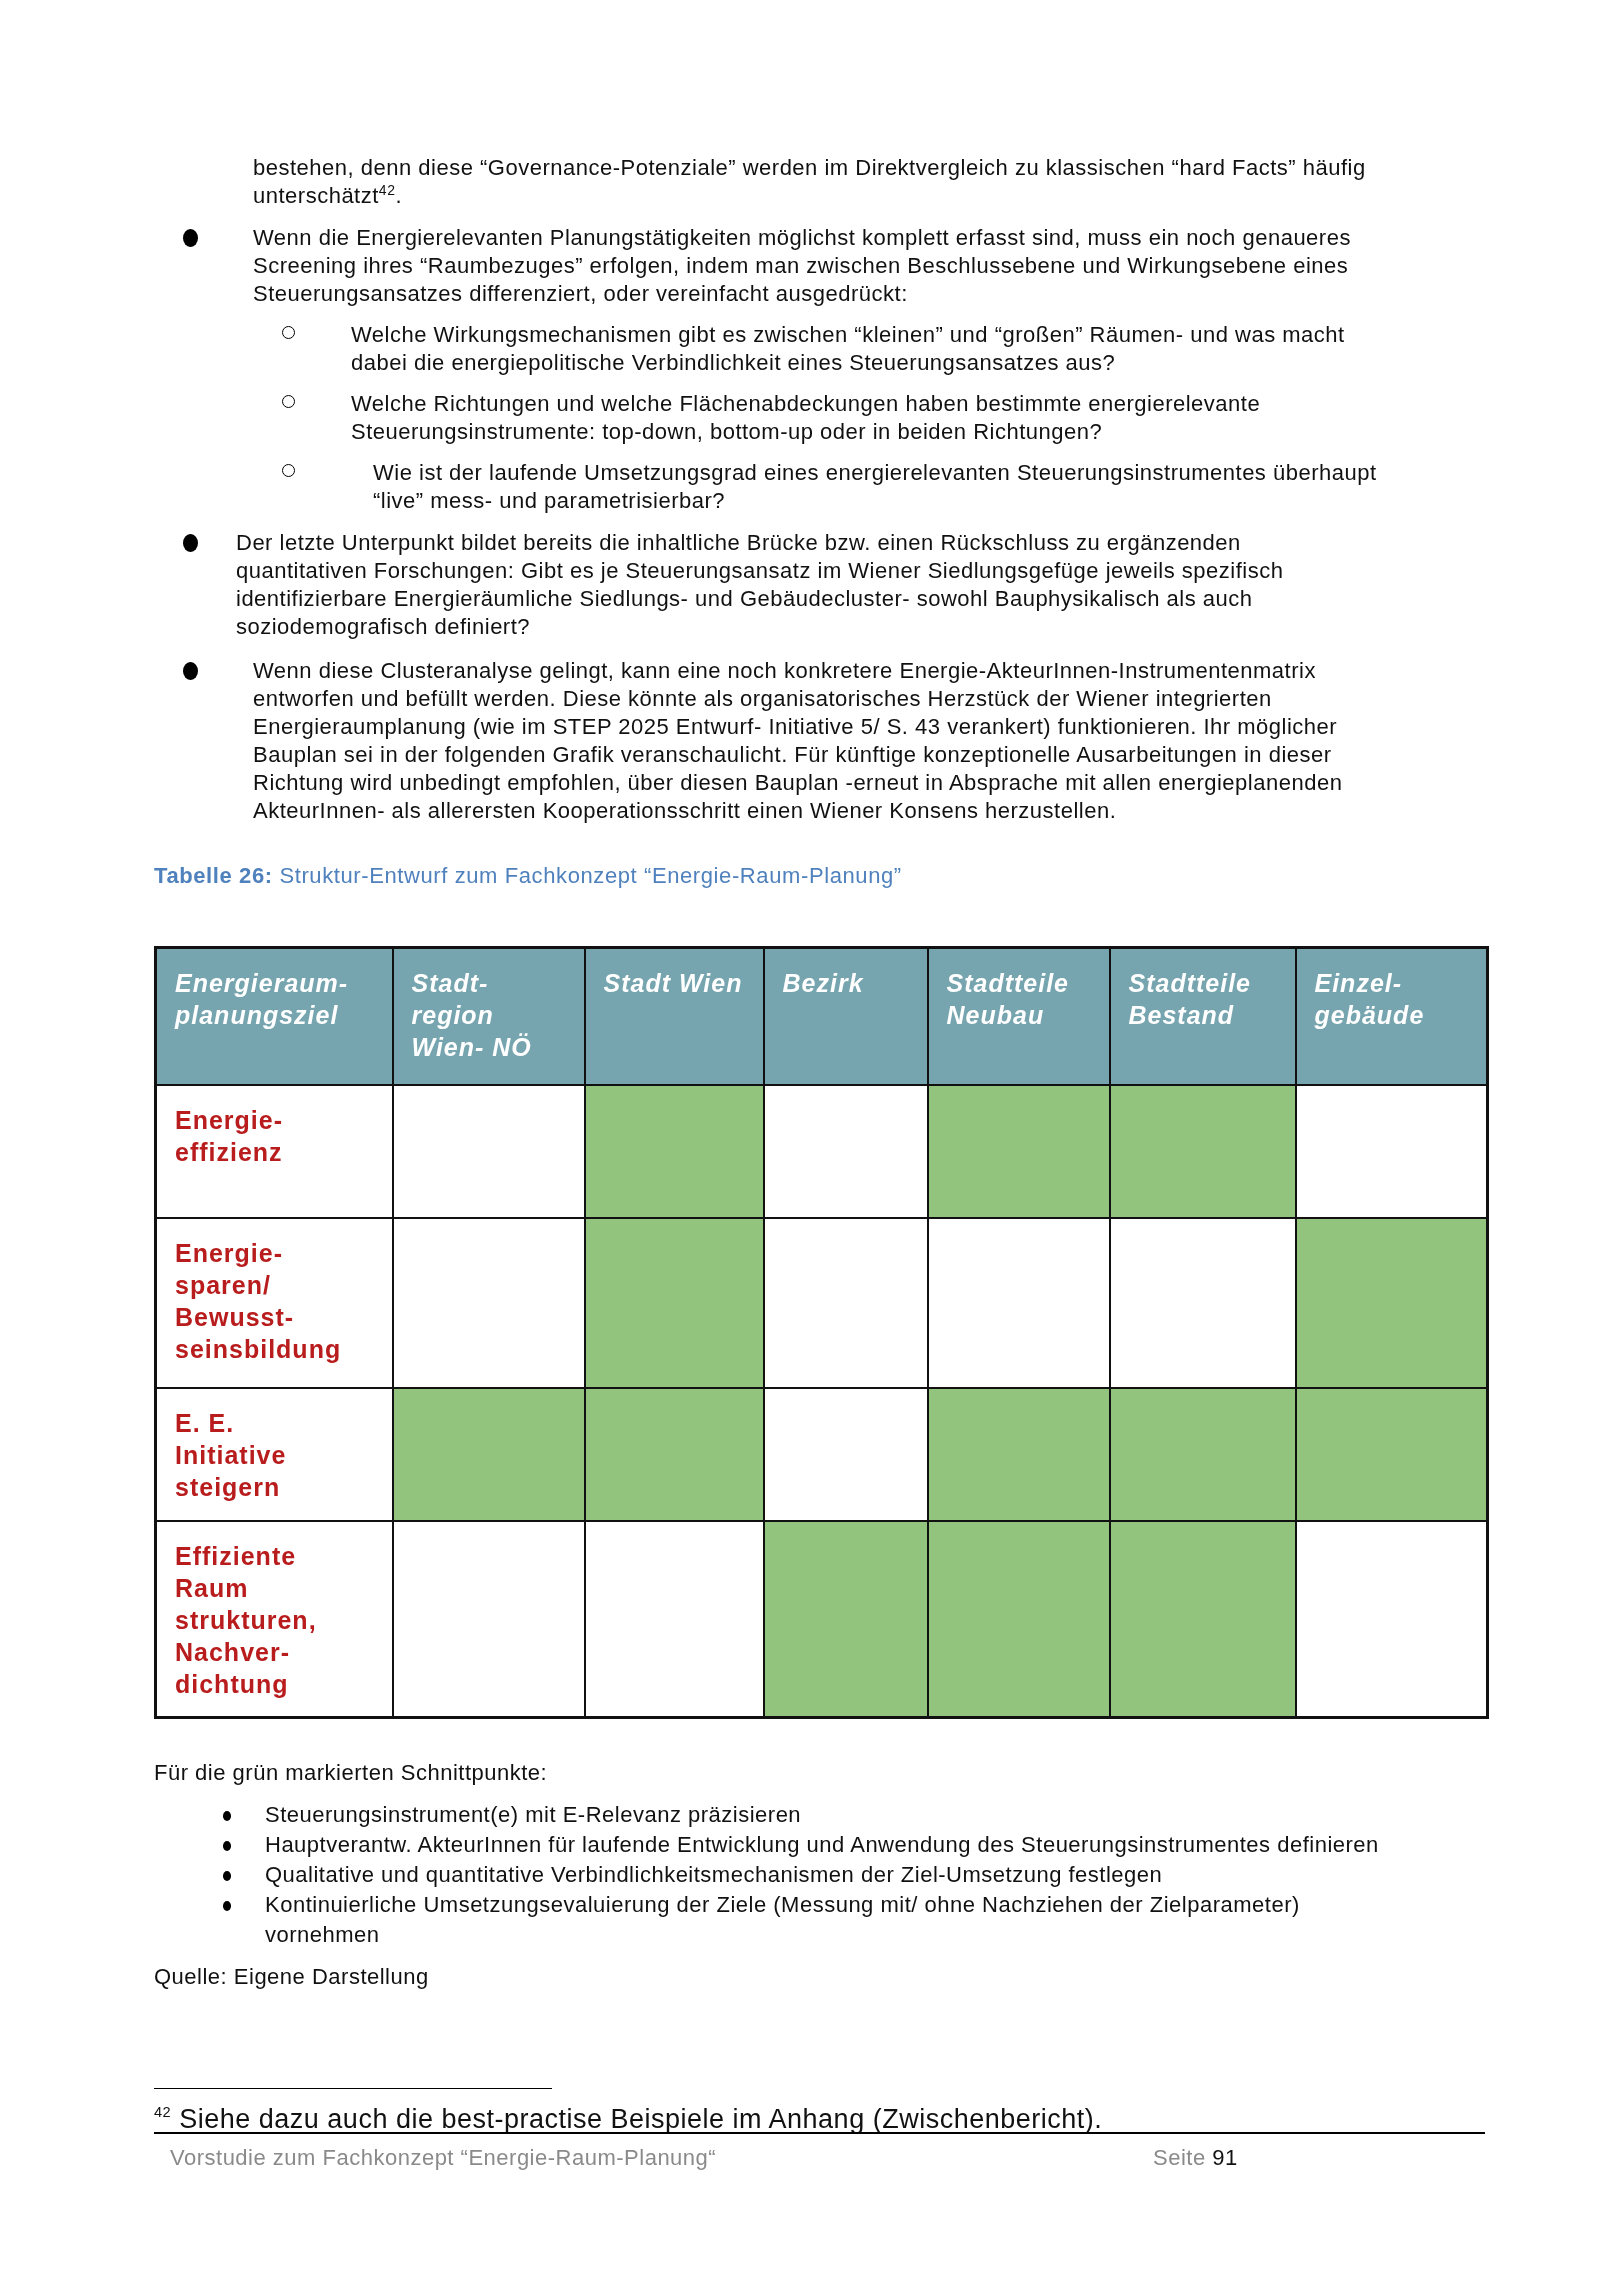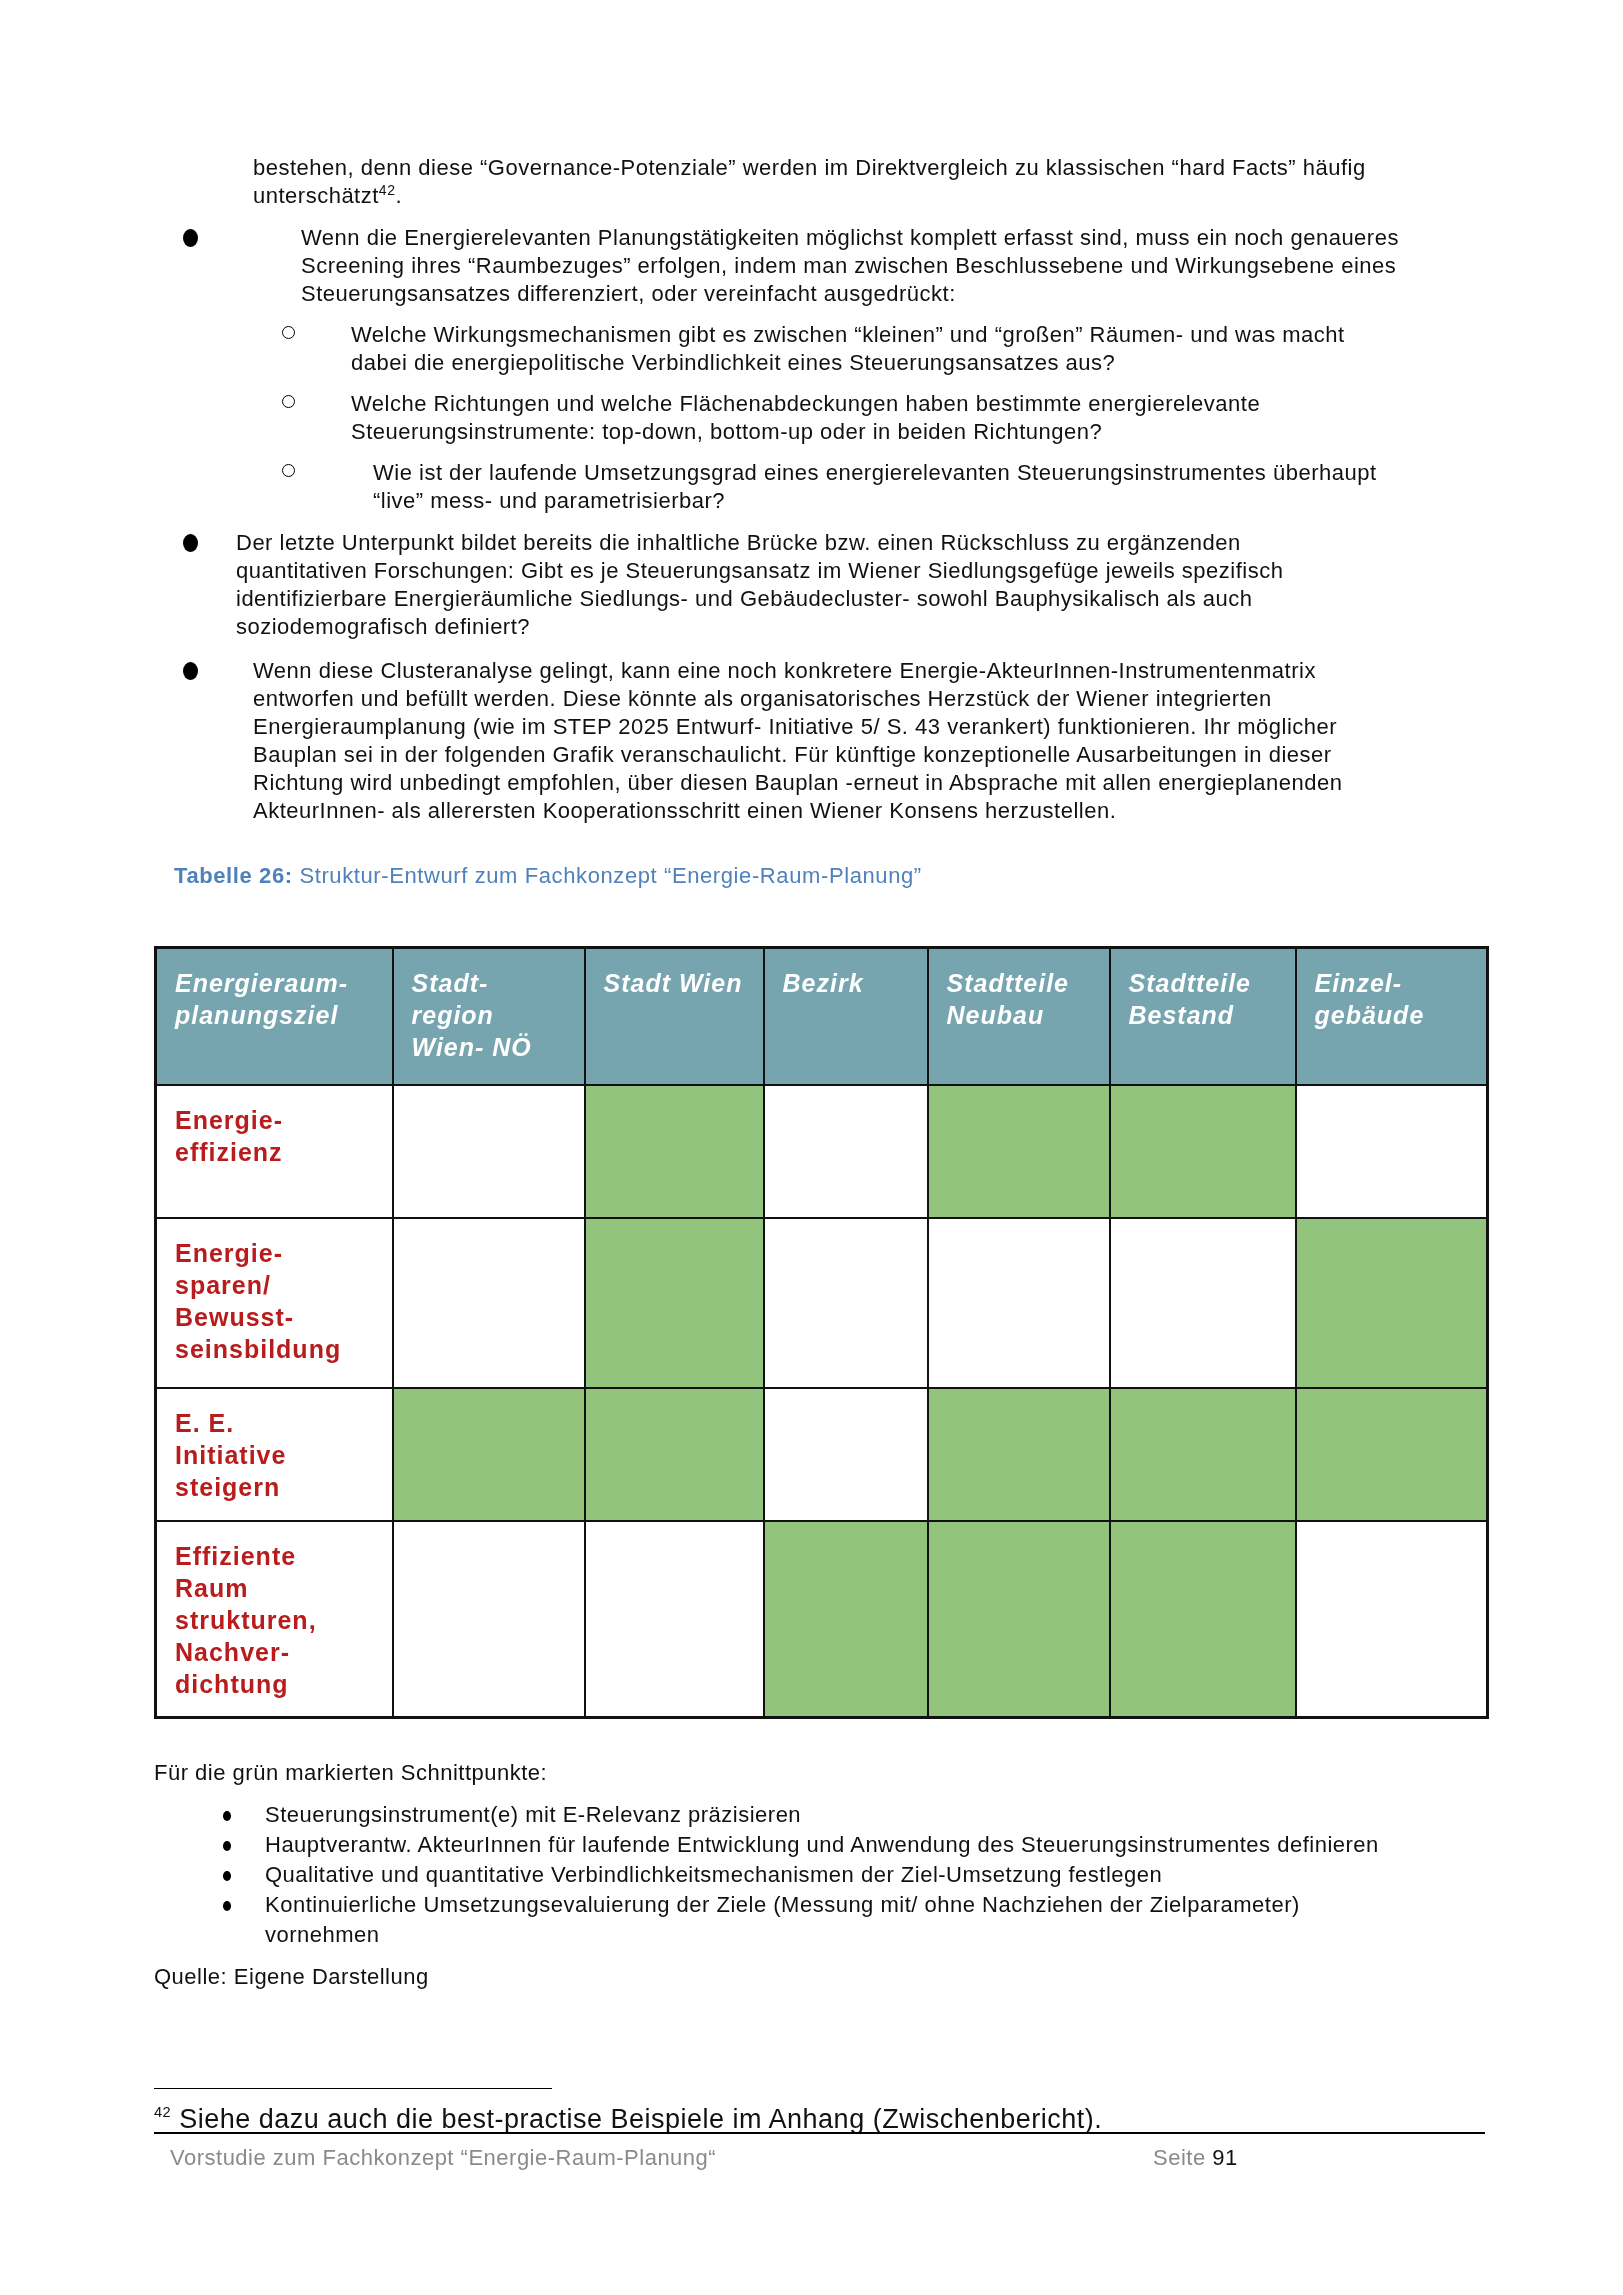--- a/index.html
+++ b/index.html
@@ -5,21 +5,21 @@
   html, body { margin: 0; padding: 0; background: #ffffff; }
   body { width: 1623px; height: 2295px; position: relative; overflow: hidden;
          font-family: "Liberation Sans", sans-serif; color: #111; }
   .page { position: absolute; left: 0; top: 0; width: 1623px; height: 1789px; }
 
   .para { position: absolute; font-size: 22px; line-height: 28px; letter-spacing: 0.5px; }
   .bullet-dot { position: absolute; width: 14.6px; height: 18px; border-radius: 50%; background: #000; }
   .circle-dot { position: absolute; width: 13px; height: 13px; border-radius: 50%; border: 1.6px solid #000; box-sizing: border-box; }
   sup { font-size: 14px; line-height: 0; vertical-align: 8px; }
 
-  .caption { position: absolute; left: 154px; top: 863px; font-size: 22px; color: #4f81bd; letter-spacing: 0.6px; margin-left: 20px; }
+  .caption { position: absolute; left: 154px; top: 863px; font-size: 22px; color: #4f81bd; letter-spacing: 0.6px; }
   .caption b { font-weight: bold; }
 
   table.matrix { position: absolute; left: 154px; top: 946px; width: 1331px; border-collapse: collapse;
                  table-layout: fixed; border: 3.2px solid #111; }
   table.matrix td, table.matrix th { border: 2.4px solid #111; vertical-align: top; text-align: left;
                  padding: 18px 16px 8px 18px; font-size: 25px; line-height: 32px; font-weight: bold;
                  letter-spacing: 1px; }
   table.matrix thead th { background: #76a5af; color: #ffffff; height: 109px; font-style: italic; }
   table.matrix tbody th { background: #ffffff; color: #b91c1c; }
   table.matrix td.on { background: #93c47d; }
@@ -43,21 +43,21 @@
 <body>
 
 <div class="page">
 
   <div class="para" style="left:253px; top:154px;">
     <div>bestehen, denn diese “Governance-Potenziale” werden im Direktvergleich zu klassischen “hard Facts” häufig</div>
     <div><span>unterschätzt</span><sup>42</sup><span>.</span></div>
   </div>
 
   <div class="bullet-dot" style="left:183px; top:229px;"></div>
-  <div class="para" style="left:253px; top:224px;margin-left:48px;">
+  <div class="para" style="left:253px; top:224px;">
     <div>Wenn die Energierelevanten Planungstätigkeiten möglichst komplett erfasst sind, muss ein noch genaueres</div>
     <div>Screening ihres “Raumbezuges” erfolgen, indem man zwischen Beschlussebene und Wirkungsebene eines</div>
     <div>Steuerungsansatzes differenziert, oder vereinfacht ausgedrückt:</div>
   </div>
 
   <div class="circle-dot" style="left:282px; top:326px;"></div>
   <div class="para" style="left:351px; top:321px;">
     <div>Welche Wirkungsmechanismen gibt es zwischen “kleinen” und “großen” Räumen- und was macht</div>
     <div>dabei die energiepolitische Verbindlichkeit eines Steuerungsansatzes aus?</div>
   </div>

